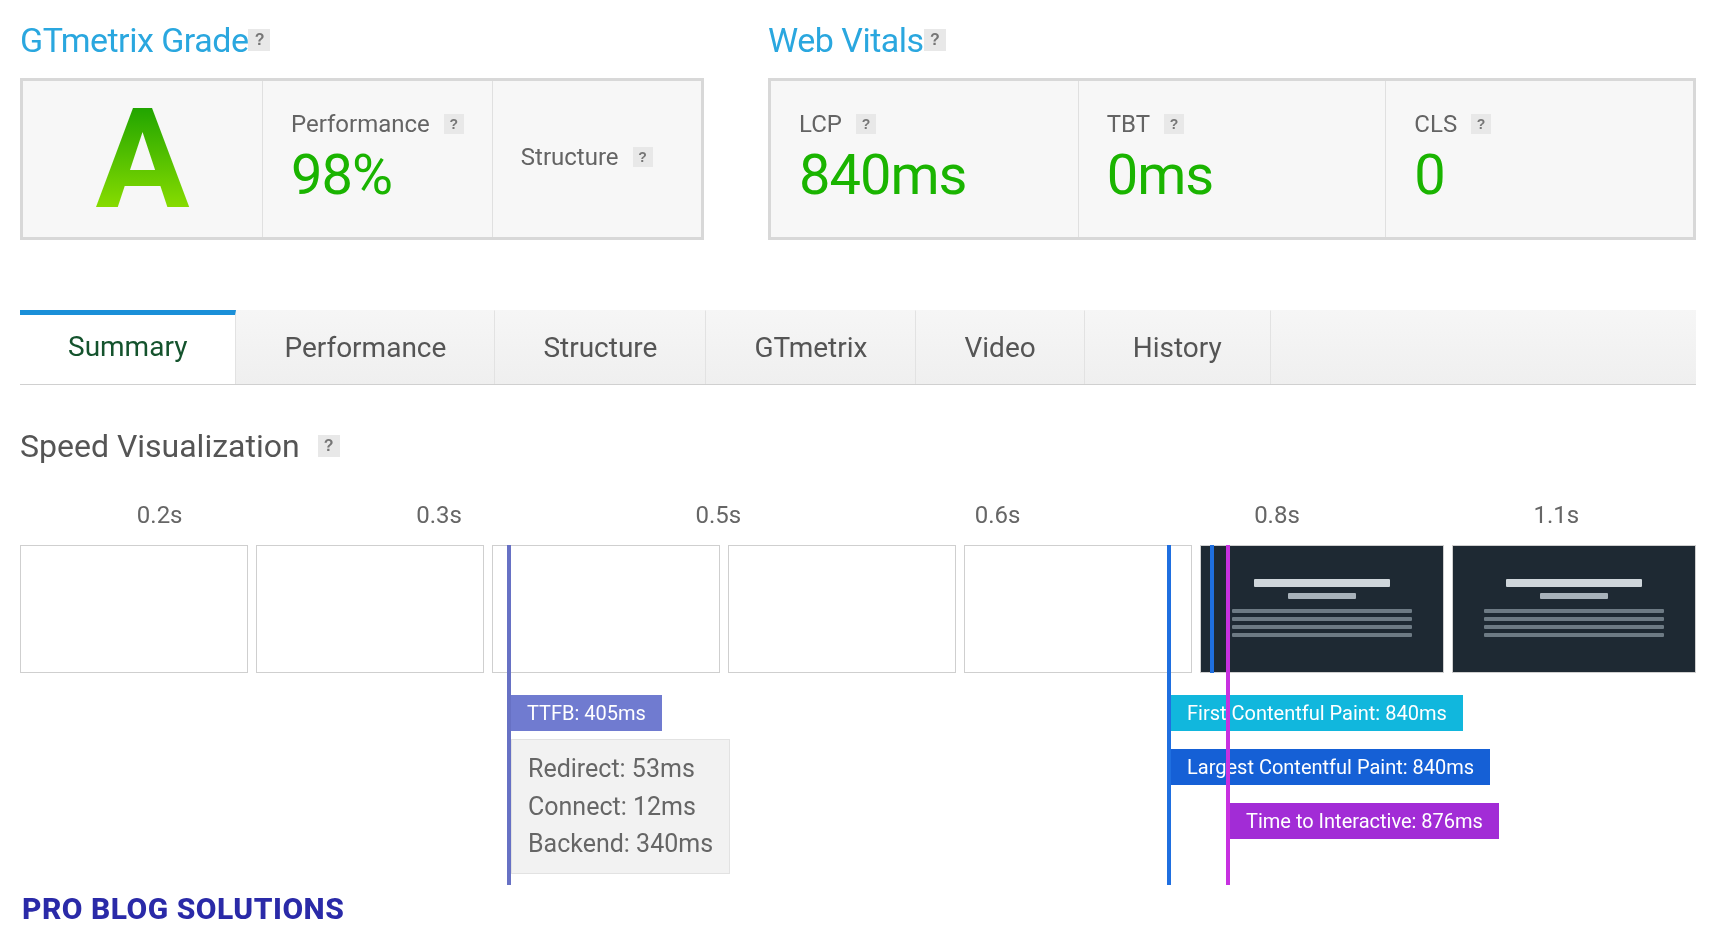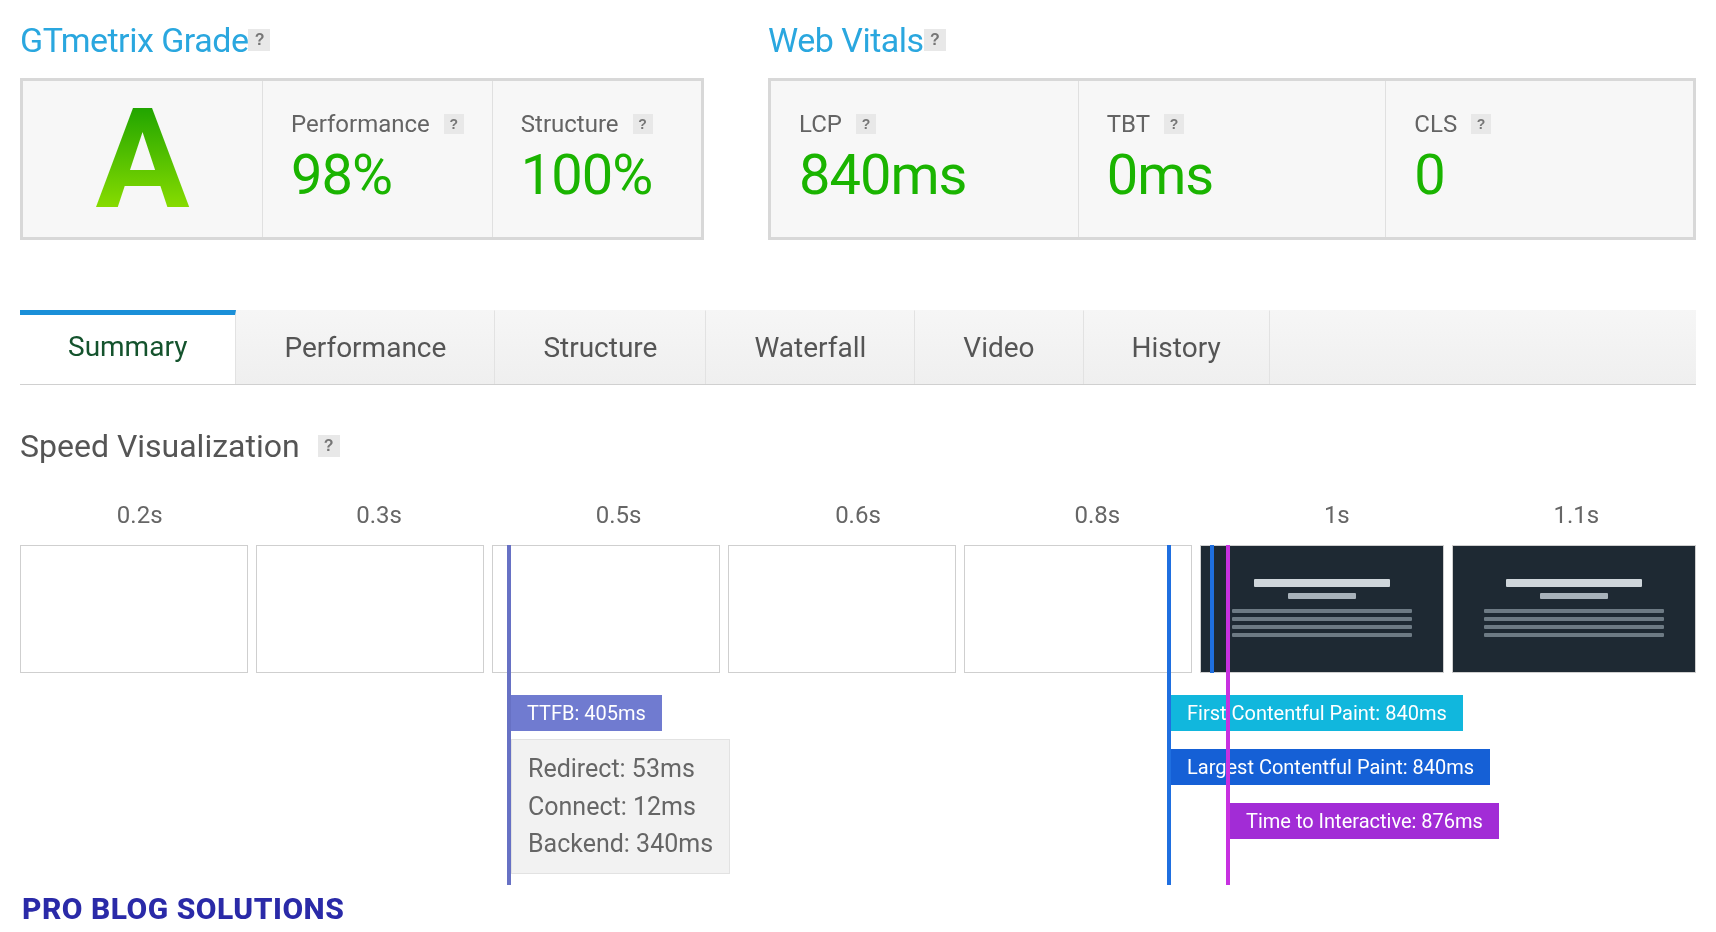--- a/index.html
+++ b/index.html
@@ -224,21 +224,20 @@
           <span>Performance</span>
           <span class="help">?</span>
         </div>
         <div class="cell-value">98%</div>
       </div>
       <div class="cell">
         <div class="cell-label">
           <span>Structure</span>
           <span class="help">?</span>
         </div>
-        <div class="cell-value">100%</div>
       </div>
     </div>
   </div>
 
   <div class="section-col col-vitals">
     <div class="section-title">
       <span>Web Vitals</span>
       <span class="help">?</span>
     </div>
     <div class="panel">
@@ -265,39 +264,38 @@
       </div>
     </div>
   </div>
 </div>
 
 <div class="tabs-wrap">
   <div class="tabs">
     <div class="tab active">Summary</div>
     <div class="tab">Performance</div>
     <div class="tab">Structure</div>
-    <div class="tab">Waterfall</div>
+    <div class="tab">GTmetrix</div>
     <div class="tab">Video</div>
     <div class="tab">History</div>
   </div>
 </div>
 
 <div class="speed-title">
   <span>Speed Visualization</span>
   <span class="help">?</span>
 </div>
 
 <div class="timeline">
   <div class="time-labels">
     <div class="time-label">0.2s</div>
     <div class="time-label">0.3s</div>
     <div class="time-label">0.5s</div>
     <div class="time-label">0.6s</div>
     <div class="time-label">0.8s</div>
-    <div class="time-label">1s</div>
     <div class="time-label">1.1s</div>
   </div>
 
   <div class="thumbs">
     <div class="thumb"></div>
     <div class="thumb"></div>
     <div class="thumb"></div>
     <div class="thumb"></div>
     <div class="thumb"></div>
     <div class="thumb dark">

